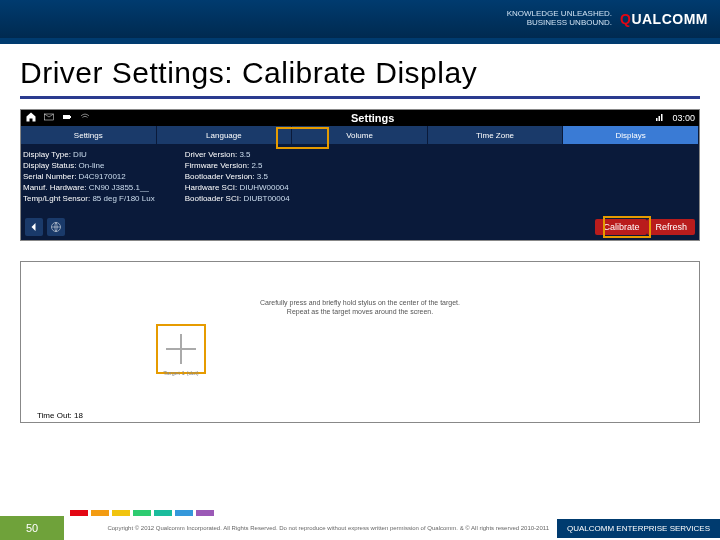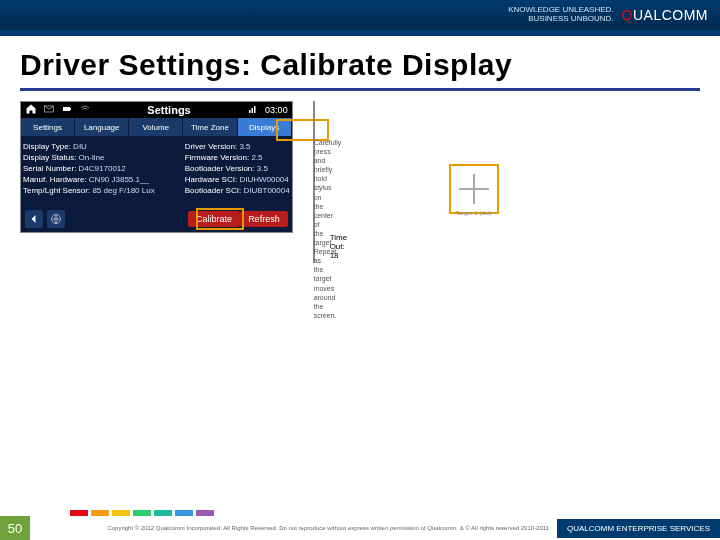--- a/index.html
+++ b/index.html
@@ -1,28 +1,28 @@
 <!DOCTYPE html>
 <html><head>
 <meta charset="utf-8">
 <style>
 html,body{margin:0;padding:0;width:720px;height:540px;font-family:Arial,Helvetica,sans-serif;background:#fff;color:#000;overflow:hidden}
-.topbar{height:30px;background:linear-gradient(#003b6f,#002a50);color:#cfe2f3;font-size:8px;display:flex;justify-content:flex-end;align-items:center;padding:0 12px}
+.topbar{height:38px;background:linear-gradient(#003b6f,#002a50);color:#cfe2f3;font-size:8px;display:flex;justify-content:flex-end;align-items:center;padding:0 12px}
 .topbar .tag{line-height:1.1;text-align:right;margin-right:8px}
-.topbar .logo{font-size:14px;font-weight:normal;color:#fff;letter-spacing:0.5px}
+.topbar .logo{font-size:14px;font-weight:bold;color:#fff;letter-spacing:0.5px}
 .topbar .logo .q{color:#e30613}
 .ruleblock{height:6px;background:#003b6f}
-h1.title{font-size:30px;font-weight:700;margin:12px 20px 6px;letter-spacing:0.5px}
+h1.title{font-size:30px;font-weight:400;margin:12px 20px 6px;letter-spacing:0.5px}
 .underline{height:3px;background:#2a3b8f;margin:0 20px 10px}
 .content{display:flex;padding:0 20px;gap:14px}
 .instructions{width:330px;font-size:15px}
 .instructions ol{padding-left:22px;margin:0}
 .instructions li{margin-bottom:26px}
 .note{margin-left:22px;margin-top:-4px}
-.shots{flex:1;display:flex;flex-direction:row;gap:20px}
+.shots{flex:1;display:flex;flex-direction:column;gap:20px}
 
 
 .sshot{border:1px solid #888;background:#0a1a3a;color:#fff;font-size:9px;position:relative;height:130px}
 .sshot .bar{background:#000;height:16px;display:flex;align-items:center;padding:0 4px;gap:6px}
 .sshot .bar .spacer{flex:1;text-align:center;font-weight:bold;font-size:11px}
 .sshot .bar .time{font-size:9px}
 .sshot .bar svg{width:12px;height:12px}
 .tabs{display:flex;background:#1a3a6a;height:18px}
 .tabs .tab{flex:1;border-right:1px solid #0a1a3a;display:flex;align-items:center;justify-content:center;font-size:8px}
 .tabs .tab.active{background:#3a7bd5}
@@ -42,21 +42,21 @@
 .target{position:absolute;top:62px;left:135px;width:46px;height:46px;border:2px solid #e69b00;display:flex;align-items:center;justify-content:center}
 .target .cross{position:relative;width:30px;height:30px}
 .target .cross:before,.target .cross:after{content:"";position:absolute;background:#aaa}
 .target .cross:before{left:50%;top:0;bottom:0;width:2px;transform:translateX(-50%)}
 .target .cross:after{top:50%;left:0;right:0;height:2px;transform:translateY(-50%)}
 .target .lbl{position:absolute;bottom:-4px;left:0;right:0;text-align:center;font-size:6px;color:#888}
 .timeout{position:absolute;bottom:2px;left:16px;font-size:8px;color:#000}
 
 
 .footer{position:absolute;bottom:0;left:0;right:0;height:24px;display:flex;align-items:center}
-.pageno{background:#6fa23a;color:#fff;width:30px;height:24px;display:flex;align-items:center;justify-content:center;font-size:13px}
+.pageno{background:#6fa23a;color:#fff;width:64px;height:24px;display:flex;align-items:center;justify-content:center;font-size:11px}
 .fgap{flex:1}
 .fcopy{font-size:6px;color:#666;margin-right:8px}
 .flogo{background:#003b6f;color:#fff;font-size:8px;padding:5px 10px}
 .chips{position:absolute;bottom:24px;left:70px;display:flex;gap:3px}
 .chips span{width:18px;height:6px}
 </style>
 </head>
 <body>
 
 <div class="topbar">

